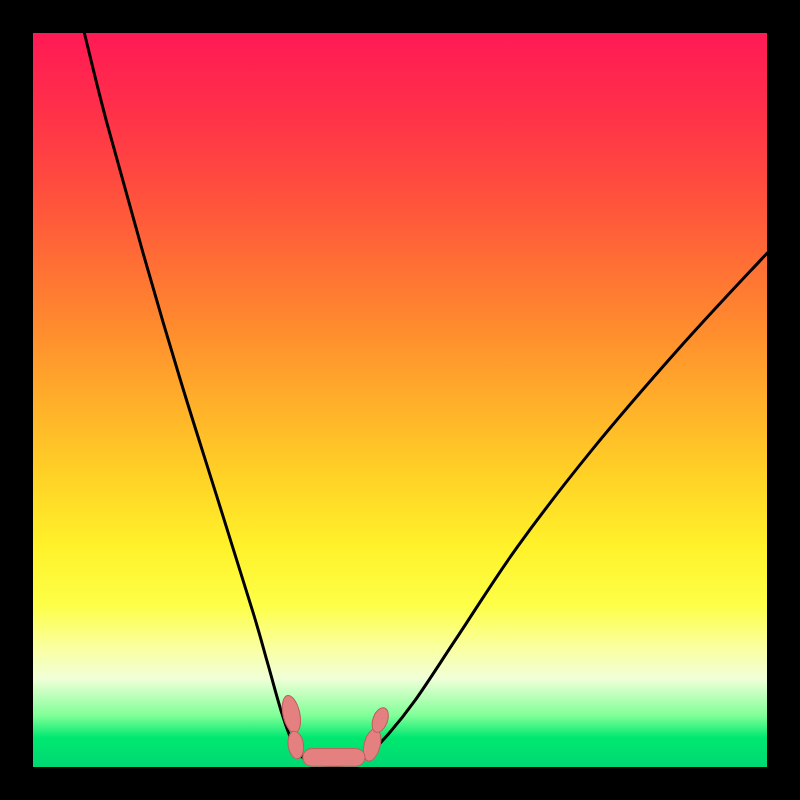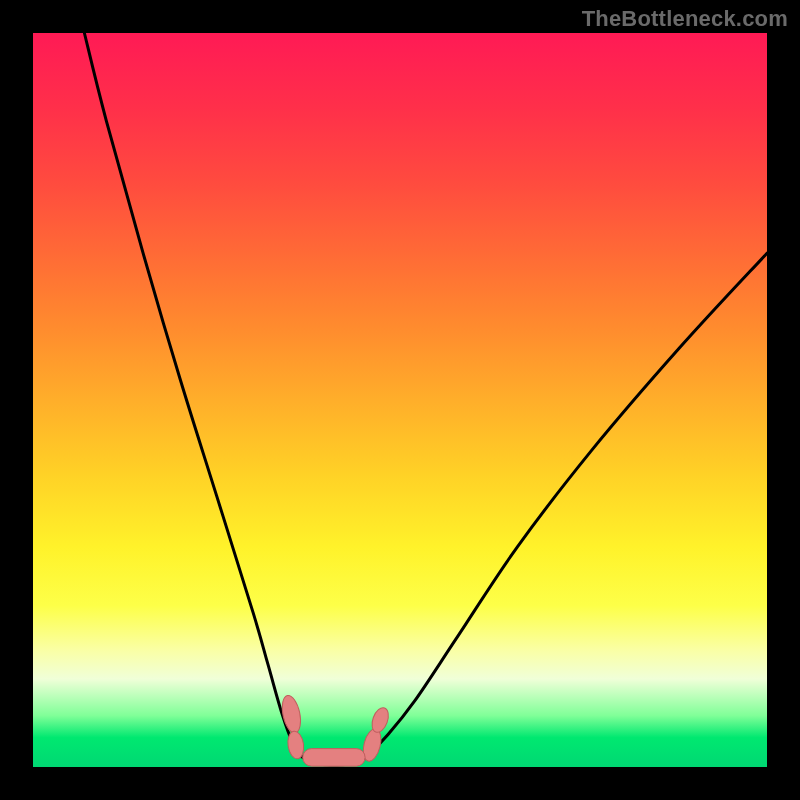--- a/index.html
+++ b/index.html
@@ -74,14 +74,13 @@
       </g>
     <g id="marker-group">
         <ellipse cx="258.4" cy="681.2" rx="8.4" ry="19.1" fill="#e48080" stroke="#c05e5e" stroke-width="1" transform="rotate(-12 258.4 681.2)"></ellipse>
         <ellipse cx="262.8" cy="712.0" rx="7.7" ry="13.9" fill="#e48080" stroke="#c05e5e" stroke-width="1" transform="rotate(-8 262.8 712.0)"></ellipse>
         <ellipse cx="339.1" cy="712.0" rx="8.1" ry="16.5" fill="#e48080" stroke="#c05e5e" stroke-width="1" transform="rotate(14 339.1 712.0)"></ellipse>
         <ellipse cx="347.2" cy="687.0" rx="7.3" ry="12.8" fill="#e48080" stroke="#c05e5e" stroke-width="1" transform="rotate(20 347.2 687.0)"></ellipse>
         <rect x="269.7" y="715.6" width="62.4" height="17.6" rx="8.8" fill="#e48080" stroke="#c05e5e" stroke-width="1"></rect>
       </g>
   </svg>
 
-  <div class="watermark">TheBottleneck.com</div>
 </div>
 
 </body></html>

